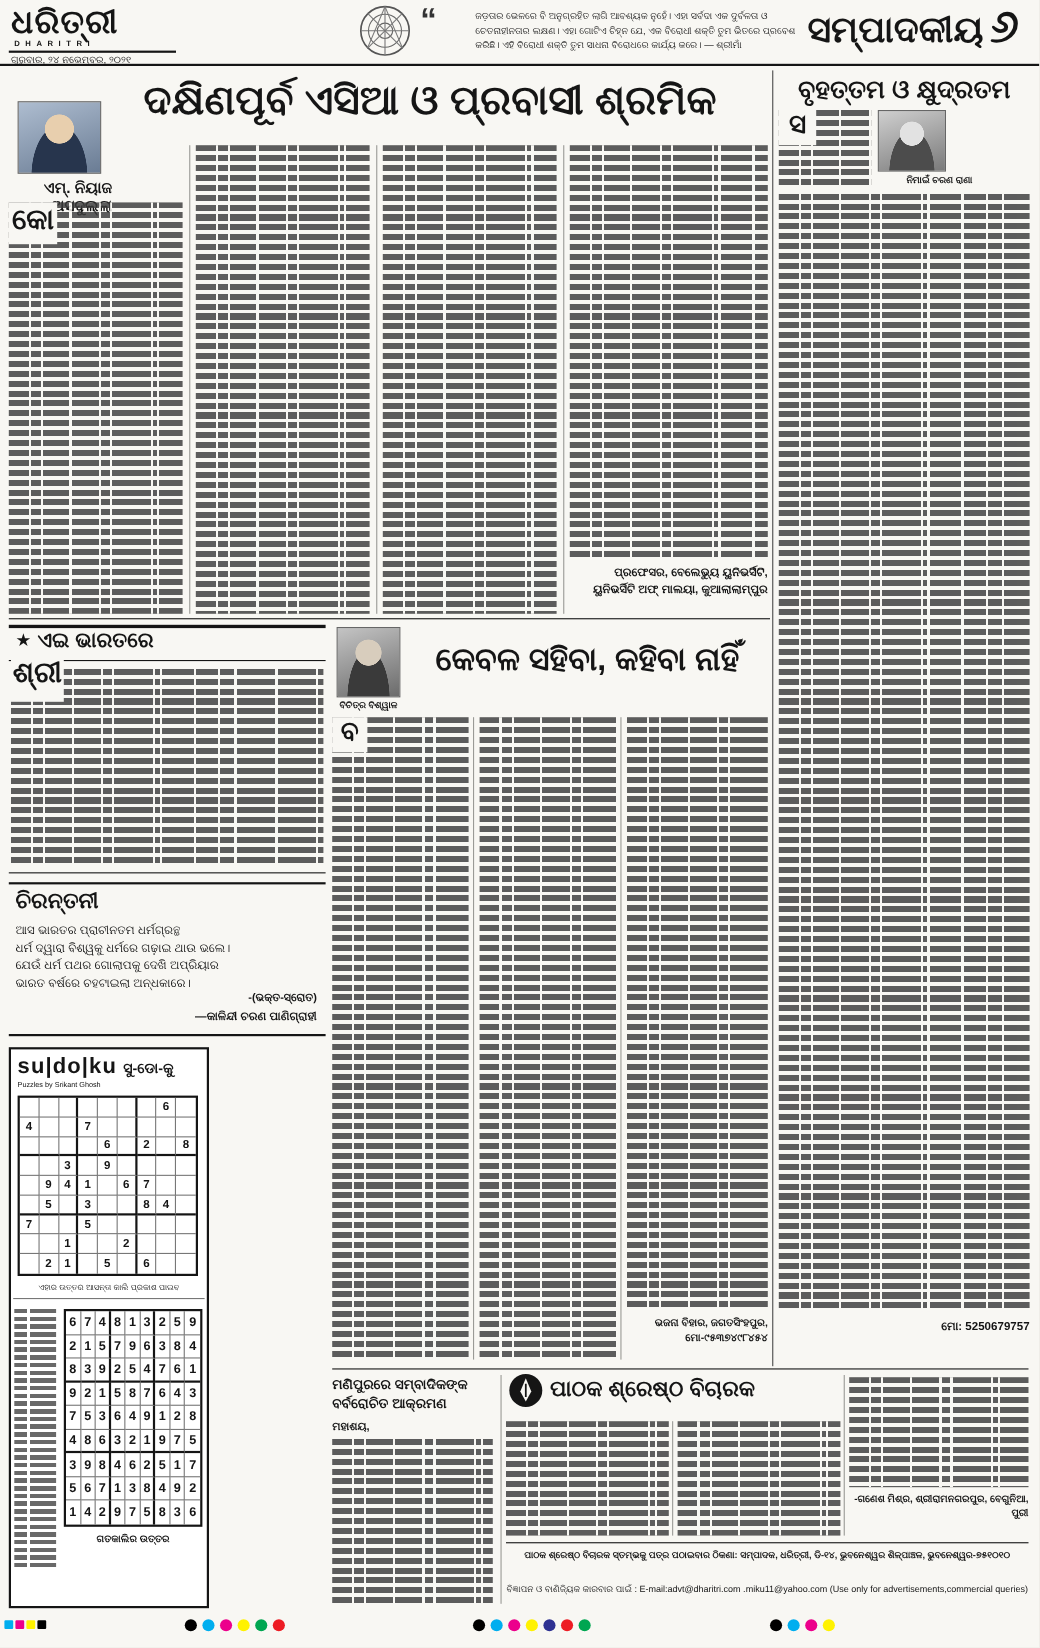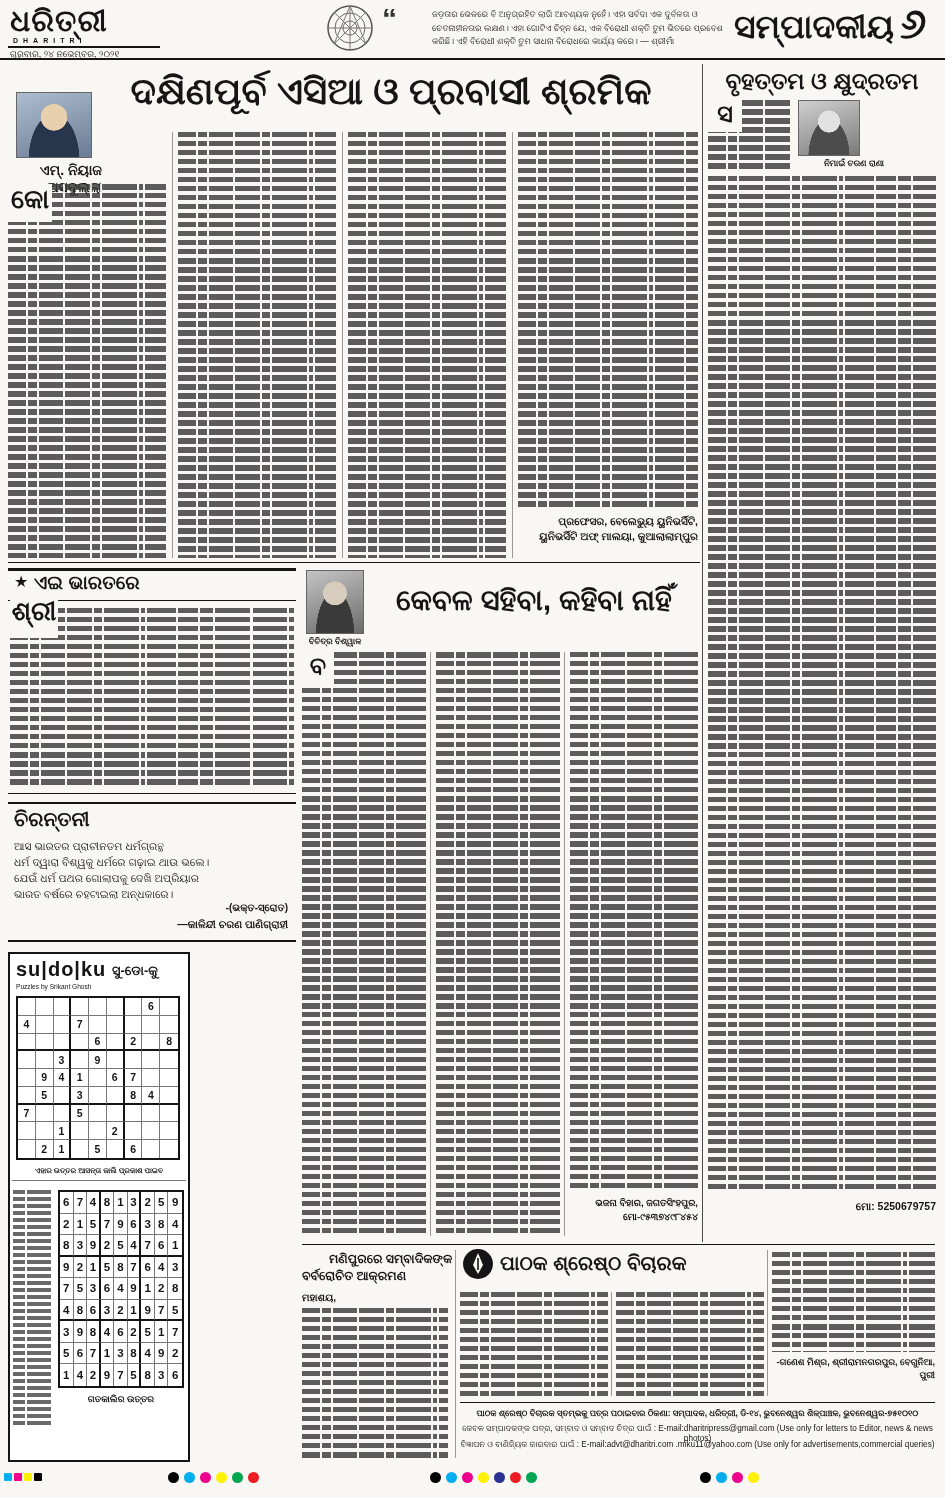--- a/index.html
+++ b/index.html
@@ -106,21 +106,21 @@
   .sd-credit { left: 16px; top: 983px; font-size: 6.6px; }
   .sd-odia { left: 112px; top: 963px; width: 72px; font-size: 13px; font-weight: 800; }
   .sgrid { position: absolute; display: grid; background: #fff; border: 2px solid #151515; }
   .sd-grid { left: 16px; top: 996px; width: 164px; height: 164px; grid-template-columns: repeat(9,1fr); grid-template-rows: repeat(9,1fr); font-size: 10.5px; }
   .sd-sol  { left: 58px; top: 1190px; width: 126px; height: 198px; grid-template-columns: repeat(9,1fr); grid-template-rows: repeat(9,1fr); font-size: 11.5px; }
   .sgrid .cell { border-right: 1px solid #777; border-bottom: 1px solid #777; display: flex; align-items: center; justify-content: center; font-weight: bold; }
   .sgrid .cell.thick-r { border-right: 2px solid #151515; }
   .sgrid .cell.thick-b { border-bottom: 2px solid #151515; }
   .sgrid .cell:nth-child(9n) { border-right: none; }
   .sgrid .cell:nth-child(n+73) { border-bottom: none; }
-  .sd-note { left: 12px; top: 1166px; width: 174px; text-align: center; font-size: 7.4px; font-weight: bold; }
+  .sd-note { left: 12px; top: 1166px; width: 174px; text-align: center; font-size: 7.4px; font-weight: normal; }
   .sd-rule { left: 12px; top: 1180px; width: 174px; background:#777; }
   .sd-winners { left: 13px; top: 1190px; width: 38px; height: 236px; }
   .sd-sol-label { left: 58px; top: 1394px; width: 126px; text-align: center; font-size: 9px; font-weight: 800; }
 
   
   .photo-center { left: 306px; top: 570px; width: 58px; height: 64px;
     background:
       radial-gradient(circle at 50% 36%, #d8cdbd 0 24%, rgba(0,0,0,0) 25%),
       radial-gradient(ellipse at 50% 105%, #3a3a3a 0 48%, rgba(0,0,0,0) 49%),
       linear-gradient(160deg,#c4c4c4,#6b6b6b); }
@@ -129,21 +129,21 @@
   .c-c1 { left: 302px; top: 652px; width: 124px; height: 584px; }
   .c-c2 { left: 436px; top: 652px; width: 124px; height: 584px; }
   .c-c3 { left: 570px; top: 652px; width: 128px; height: 538px; }
   .c-drop { left: 302px; top: 652px; width: 32px; height: 32px; font-size: 24px; }
   .c-credit { left: 570px; top: 1196px; width: 128px; text-align: right; font-size: 9.5px; font-weight: bold; line-height: 14px; }
   .cvr1 { left: 430px; top: 652px; height: 584px; }
   .cvr2 { left: 564px; top: 652px; height: 584px; }
 
   
   .let-rule { left: 302px; top: 1244px; width: 633px; }
-  .l-title1 { left: 302px; top: 1252px; width: 150px; font-size: 12.5px; font-weight: 800; margin-left: 27px; }
+  .l-title1 { left: 302px; top: 1252px; width: 150px; font-size: 12.5px; font-weight: 800; }
   .l-title2 { left: 302px; top: 1269px; width: 150px; font-size: 12.5px; font-weight: 800; }
   .l-salutation { left: 302px; top: 1292px; font-size: 10px; font-weight: bold; }
   .l-sim0 { left: 302px; top: 1308px; width: 146px; height: 150px; }
   .lb-icon { left: 462px; top: 1248px; width: 32px; height: 32px; }
   .lb-text { left: 500px; top: 1252px; width: 220px; font-size: 20px; font-weight: 800; }
   .l-c1 { left: 460px; top: 1292px; width: 148px; height: 104px; }
   .l-c2 { left: 616px; top: 1292px; width: 148px; height: 104px; }
   .l-c3 { left: 772px; top: 1252px; width: 163px; height: 100px; }
   .l-sign { left: 772px; top: 1356px; width: 163px; font-size: 9px; font-weight: bold; text-align: right; line-height: 13px; }
   .lvr0 { left: 455px; top: 1250px; height: 208px; }
@@ -447,21 +447,20 @@
   <div class="abs sim l-c1"></div>
   <div class="abs sim l-c2"></div>
   <div class="abs sim l-c3"></div>
   <div class="abs l-sign">-ଗଣେଶ ମିଶ୍ର, ଶ୍ରୀରାମନଗରପୁର, ବେଗୁନିଆ, ପୁରୀ</div>
   <div class="vrule lvr0"></div>
   <div class="vrule lvr1"></div>
   <div class="vrule lvr2"></div>
 
   <div class="abs f-box"></div>
   <div class="abs f1">ପାଠକ ଶ୍ରେଷ୍ଠ ବିଚାରକ ସ୍ତମ୍ଭକୁ ପତ୍ର ପଠାଇବାର ଠିକଣା: ସମ୍ପାଦକ, ଧରିତ୍ରୀ, ଡି-୧୪, ଭୁବନେଶ୍ୱର ଶିଳ୍ପାଞ୍ଚଳ, ଭୁବନେଶ୍ୱର-୭୫୧୦୧୦</div>
-  <div class="abs f2">କେବଳ ସମ୍ପାଦକଙ୍କ ପତ୍ର, ସମ୍ବାଦ ଓ ସମ୍ବାଦ ଚିତ୍ର ପାଇଁ : E-mail:dharitripress@gmail.com (Use only for letters to Editor, news &amp; news photos)</div>
   <div class="abs f3">ବିଜ୍ଞାପନ ଓ ବାଣିଜ୍ୟିକ କାରବାର ପାଇଁ : E-mail:advt@dharitri.com .miku11@yahoo.com (Use only for advertisements,commercial queries)</div>
 
   <div class="dots pm-corner">
       <span class="dot" style="background: rgb(0, 174, 239);"></span>
       <span class="dot" style="background: rgb(236, 0, 140);"></span>
       <span class="dot" style="background: rgb(255, 242, 0);"></span>
       <span class="dot" style="background: rgb(0, 0, 0);"></span>
     </div>
   <div class="dots pm-g1">
       <span class="dot" style="background: rgb(0, 0, 0);"></span>

